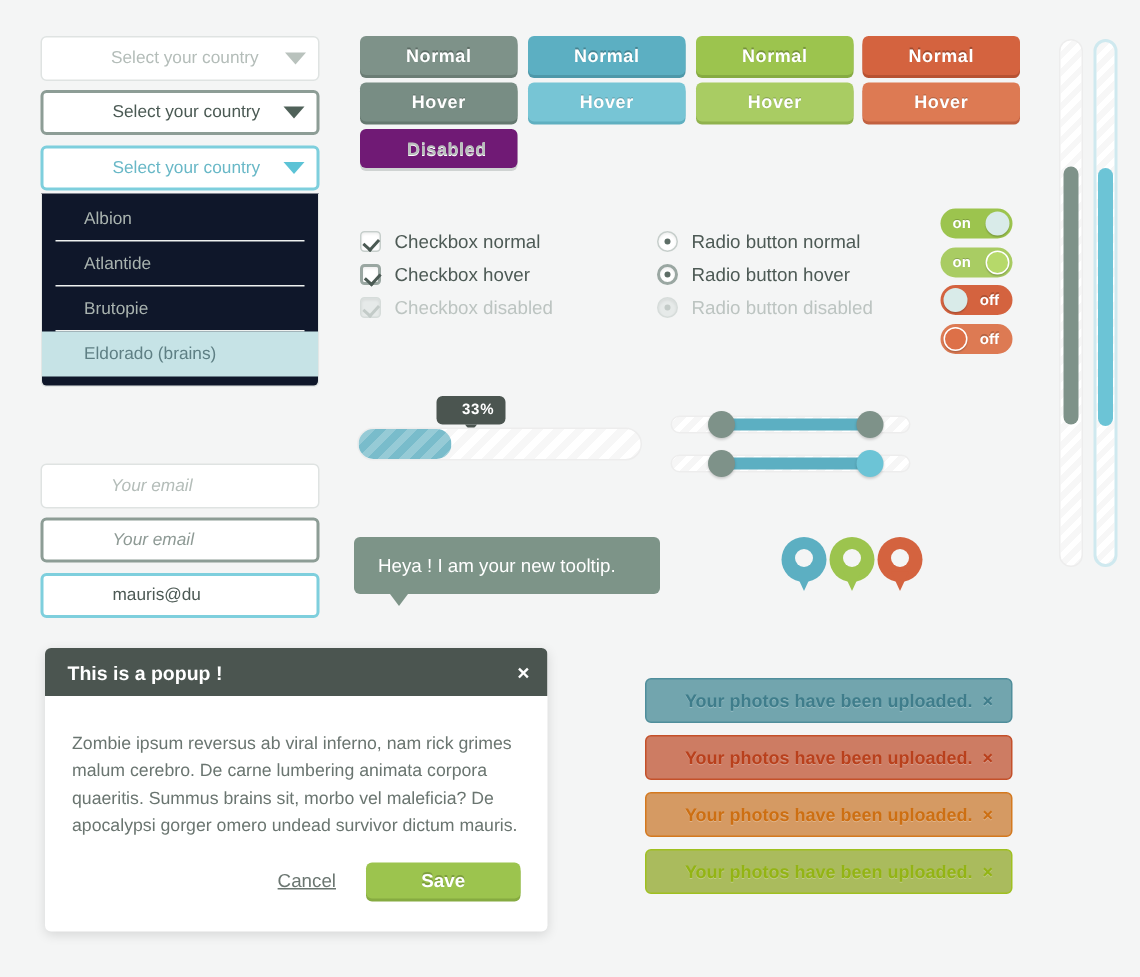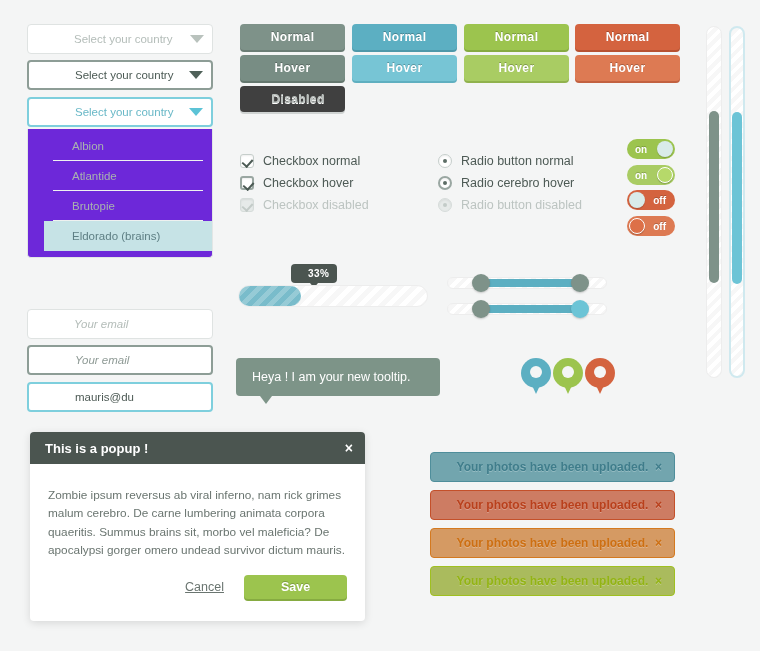--- a/index.html
+++ b/index.html
@@ -30,24 +30,24 @@
   }
   .sel-normal { top: 24px; left: 27px; border: 1px solid #dfe3e2; color: #b4bdb9; }
   .sel-normal .arrow { border-top-color: #b9c2bd; }
   .sel-hover  { top: 60px; left: 27px; border: 2px solid #8d9d96; color: #4b5a54; }
   .sel-hover .arrow { border-top-color: #4f6159; }
   .sel-focus  { top: 97px; left: 27px; border: 2px solid #7ecfdd; color: #69b8c7; }
   .sel-focus .arrow { border-top-color: #5cc3d6; }
 
   .dropdown {
     position: absolute; top: 129px; left: 27px;
-    width: 186px; background: #6d28d9;
+    width: 186px; background: #0f172a;
     border: 1px solid #e2e6e5; border-top: none;
     border-radius: 0 0 4px 4px;
-    padding: 2px 0 6px 16px;
+    padding: 2px 0 6px 0;
   }
   .dd-item {
     height: 30px; display: flex; align-items: center;
     padding: 0 0 0 19px; font-size: 11.5px; color: #a9b3af;
     margin: 0 9px; border-bottom: 1px solid #eef1f0;
   }
   .dd-item:last-child { border-bottom: none; }
   .dd-item.hovered {
     background: #c6e3e6; color: #5e7f84;
     margin: 0; padding-left: 28px; border-bottom: none;
@@ -63,21 +63,21 @@
     display: flex; align-items: center; justify-content: center;
   }
   .b-gray   { background: #7e9289; box-shadow: 0 2px 0 #6b7d75; }
   .b-grayh  { background: #788d84; box-shadow: 0 2px 0 #65786f; }
   .b-blue   { background: #5cafc2; box-shadow: 0 2px 0 #4e98a9; }
   .b-blueh  { background: #77c5d5; box-shadow: 0 2px 0 #5fafc0; }
   .b-green  { background: #9cc44e; box-shadow: 0 2px 0 #86ab41; }
   .b-greenh { background: #a9cc63; box-shadow: 0 2px 0 #90b24d; }
   .b-red    { background: #d4633f; box-shadow: 0 2px 0 #b75232; }
   .b-redh   { background: #dd7a53; box-shadow: 0 2px 0 #c26140; }
-  .b-dis    { background: #404040; color: #b9bfbc; text-shadow: 0 1px 0 #fff; box-shadow: 0 2px 0 #cfd3d2; padding-left: 11px; }
+  .b-dis    { background: #701a75; color: #b9bfbc; text-shadow: 0 1px 0 #fff; box-shadow: 0 2px 0 #cfd3d2; padding-left: 11px; }
 
   
   .optrow { position: absolute; display: flex; align-items: center; font-size: 12.5px; }
   .cbx {
     width: 14px; height: 14px; border-radius: 3px;
     background: #fff; border: 1px solid #c6cecb;
     margin-right: 9px; position: relative;
     box-shadow: inset 0 1px 2px rgba(0,0,0,.07);
   }
   .cbx.checked::after {
@@ -294,21 +294,21 @@
     <span class="cbx checked dis"></span>
     <span class="opt-lbl-d">Checkbox disabled</span>
   </div>
 
   <div class="optrow" style="left:438px; top:154px;">
     <span class="rdo"></span>
     <span class="opt-lbl-n">Radio button normal</span>
   </div>
   <div class="optrow" style="left:438px; top:176px;">
     <span class="rdo hover"></span>
-    <span class="opt-lbl-n">Radio cerebro hover</span>
+    <span class="opt-lbl-n">Radio button hover</span>
   </div>
   <div class="optrow" style="left:438px; top:198px;">
     <span class="rdo dis"></span>
     <span class="opt-lbl-d">Radio button disabled</span>
   </div>
 
   <div class="toggle t-on" style="left:627px; top:139px;">
     <span>on</span>
     <span class="knob"></span>
   </div>

